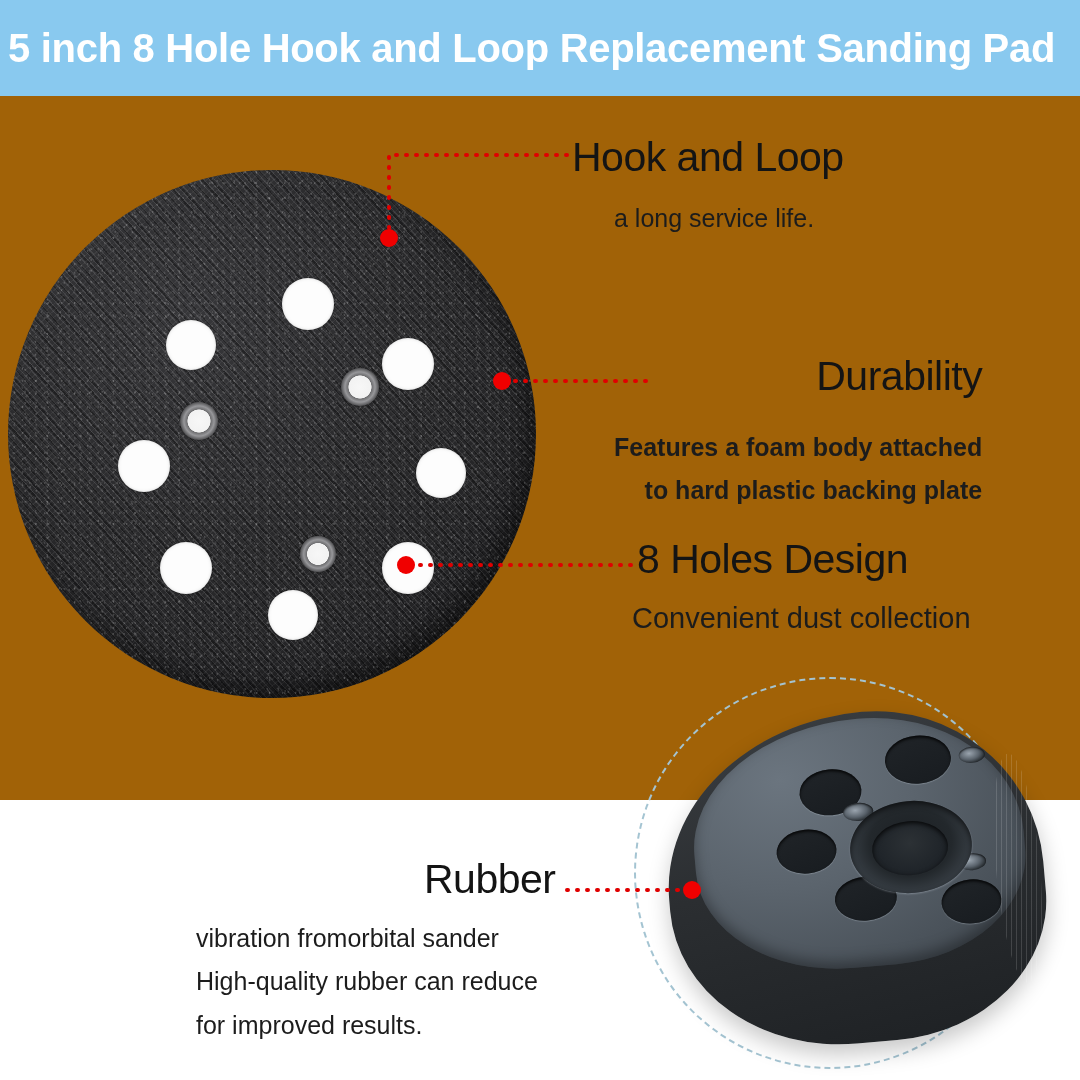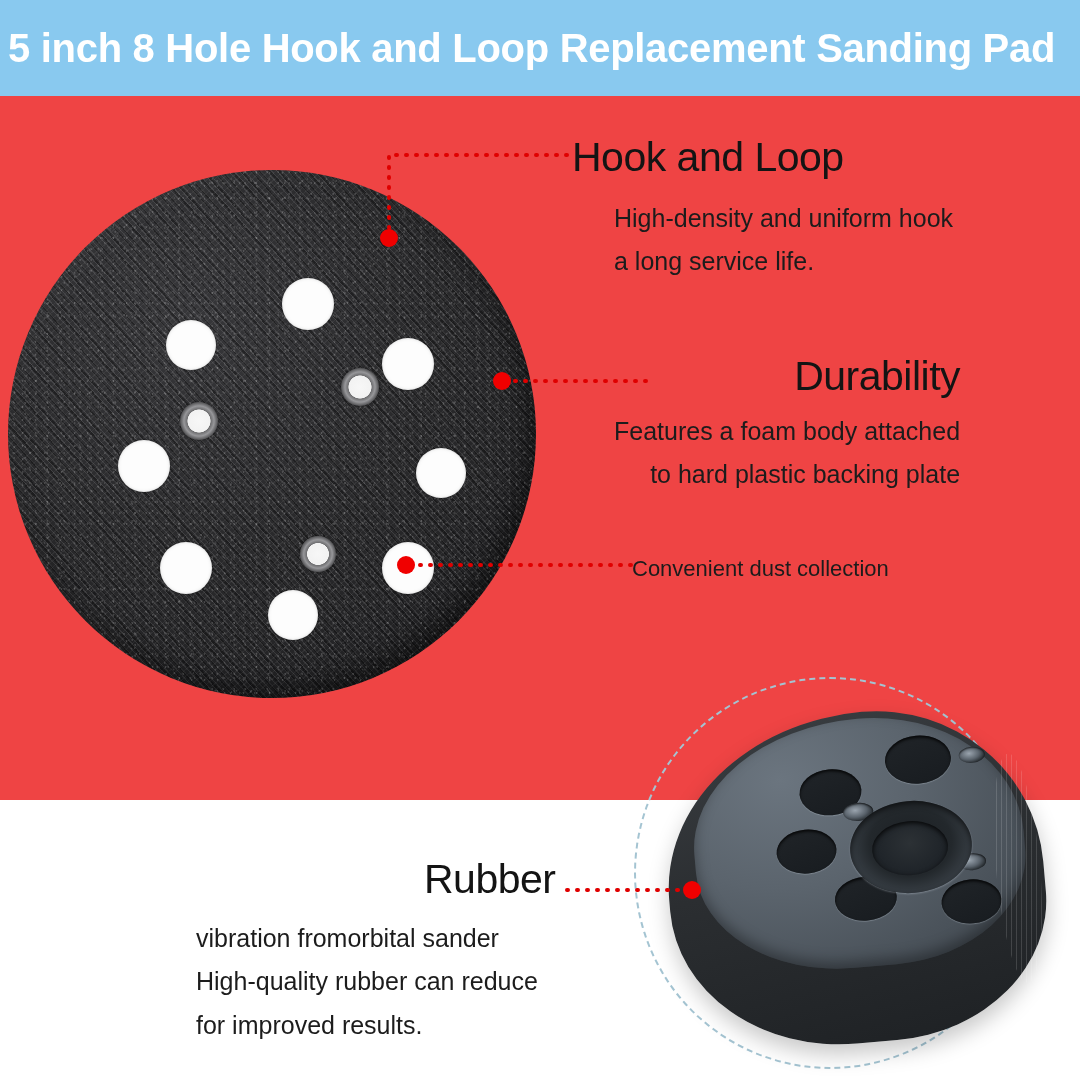--- a/index.html
+++ b/index.html
@@ -9,21 +9,21 @@
     height: 1080px;
     background: #ffffff;
     font-family: "Liberation Sans", sans-serif;
     overflow: hidden;
   }
 
   #page {
     position: relative;
     width: 1080px;
     height: 800px;
-    background: #ef4444;
+    background: #a16207;
   }
 
   
   .header-band {
     position: absolute;
     left: 0; top: 0;
     width: 1080px;
     height: 96px;
     background: #89c9ef;
     display: flex;
@@ -220,24 +220,24 @@
     font-size: 25px;
     color: #1c1c1c;
     line-height: 1.73;
     white-space: nowrap;
   }
 
   #feat-hook   { left: 572px; top: 136px; }
   #feat-hook .feat-body { margin-top: 18px; margin-left: 42px; }
 
   #feat-dur    { left: 650px; top: 355px; text-align: right; }
-  #feat-dur .feat-body { margin-top: 12px; margin-left: -36px; }
+  #feat-dur .feat-body { margin-top: 28px; margin-left: -36px; font-weight: bold; }
 
   #feat-holes  { left: 637px; top: 538px; }
-  #feat-holes .feat-body { margin-top: 12px; margin-left: -5px; font-size: 22px; }
+  #feat-holes .feat-body { margin-top: 12px; margin-left: -5px; font-size: 29px; }
 
   #feat-rubber { left: 424px; top: 858px; }
   #feat-rubber .feat-body { margin-top: 16px; margin-left: -228px; }
 </style>
 </head>
 <body>
 
 <div id="page">
 
   <div class="header-band">
@@ -295,34 +295,34 @@
     <line class="cl-line" x1="410" y1="565" x2="632" y2="565"></line>
     <circle class="cl-dot" cx="406" cy="565" r="9"></circle>
 
     <line class="cl-line" x1="567" y1="890" x2="688" y2="890"></line>
     <circle class="cl-dot" cx="692" cy="890" r="9"></circle>
   </svg>
 
   <div class="feat" id="feat-hook">
     <div class="feat-title">Hook and Loop</div>
     <div class="feat-body">
-      <div>High-density and uniform hook</div>
       <div>a long service life.</div>
     </div>
   </div>
 
   <div class="feat" id="feat-dur">
     <div class="feat-title">Durability</div>
     <div class="feat-body">
       <div>Features a foam body attached</div>
       <div>to hard plastic backing plate</div>
     </div>
   </div>
 
   <div class="feat" id="feat-holes">
+    <div class="feat-title">8 Holes Design</div>
     <div class="feat-body">
       <div>Convenient dust collection</div>
     </div>
   </div>
 
   <div class="feat" id="feat-rubber">
     <div class="feat-title">Rubber</div>
     <div class="feat-body">
       <div>vibration fromorbital sander</div>
       <div>High-quality rubber can reduce</div>

